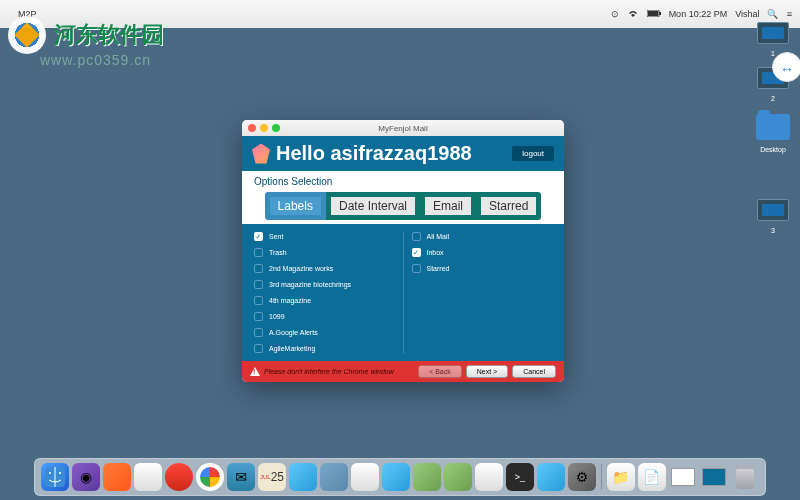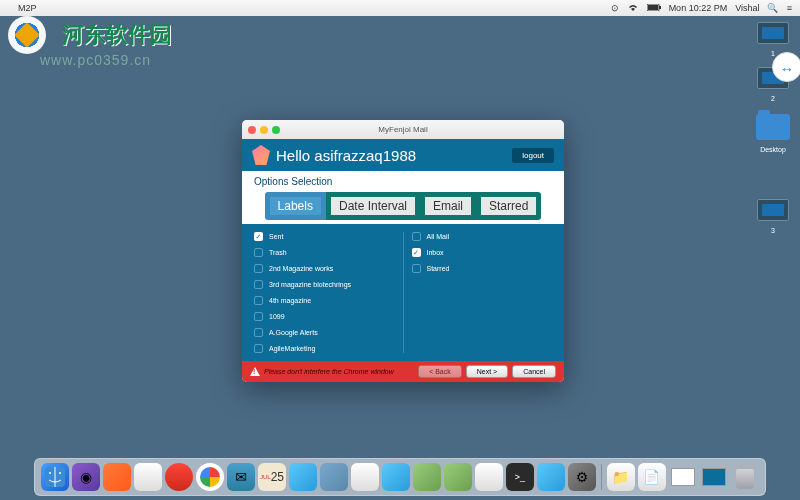--- a/index.html
+++ b/index.html
@@ -1,25 +1,25 @@
 <!DOCTYPE html>
 <html><head>
   <meta charset="utf-8">
   <style>
     * { margin: 0; padding: 0; box-sizing: border-box; font-family: -apple-system, "Helvetica Neue", Arial, sans-serif; }
     body { width: 800px; height: 500px; overflow: hidden; background: #4a6a84; position: relative; }
     
     
-    .menubar { position: absolute; top: 0; left: 0; right: 0; height: 16px; background: linear-gradient(#f8f8f8, #e8e8e8); display: flex; align-items: center; padding: 0 8px; font-size: 9px; color: #333; justify-content: space-between; }
+    .menubar { position: absolute; top: 0; left: 0; right: 0; height: 28px; background: linear-gradient(#f8f8f8, #e8e8e8); display: flex; align-items: center; padding: 0 8px; font-size: 9px; color: #333; justify-content: space-between; }
     .menubar-left { display: flex; gap: 10px; align-items: center; }
     .menubar-left span:first-child { font-weight: bold; }
     .menubar-right { display: flex; gap: 8px; align-items: center; }
     
     
-    .watermark { position: absolute; top: 16px; left: 8px; display: flex; align-items: center; gap: 16px; opacity: 0.95; }
+    .watermark { position: absolute; top: 16px; left: 8px; display: flex; align-items: center; gap: 8px; opacity: 0.95; }
     .watermark-logo { width: 38px; height: 38px; border-radius: 50%; background: radial-gradient(circle, #fff 30%, #2a7fd4 31%, #2a7fd4 45%, #fff 46%); position: relative; display: flex; align-items: center; justify-content: center; }
     .watermark-logo::before { content: ""; width: 18px; height: 18px; background: #f7a800; border-radius: 2px; transform: rotate(45deg); }
     .watermark-text { color: #0f8a4a; font-size: 22px; font-weight: bold; text-shadow: 1px 1px 0 #fff; }
     .watermark-url { position: absolute; top: 52px; left: 40px; color: #7aa89e; font-size: 14px; letter-spacing: 1px; }
     
     
     .desktop-items { position: absolute; right: 10px; top: 22px; display: flex; flex-direction: column; gap: 6px; align-items: center; }
     .desk-thumb { width: 32px; height: 22px; background: #2e4d60; border: 1px solid #6a8ca0; border-radius: 2px; position: relative; }
     .desk-thumb::after { content: ""; position: absolute; inset: 4px; background: #1a6fb0; border-radius: 1px; }
     .desk-label { font-size: 7px; color: #fff; text-align: center; margin-bottom: 4px; }
@@ -33,21 +33,21 @@
     .traffic-lights { display: flex; gap: 4px; }
     .tl { width: 8px; height: 8px; border-radius: 50%; }
     .tl.red { background: #ff5f57; }
     .tl.yellow { background: #ffbd2e; }
     .tl.green { background: #28ca42; }
     .title-text { position: absolute; left: 0; right: 0; text-align: center; font-size: 8px; color: #555; }
     
     .app-header { background: #0c6d99; color: #fff; padding: 6px 10px; display: flex; align-items: center; justify-content: space-between; }
     .app-header-left { display: flex; align-items: center; gap: 6px; }
     .app-logo { width: 18px; height: 20px; background: linear-gradient(135deg, #f7a, #fa5); border-radius: 2px; clip-path: polygon(50% 0, 100% 30%, 80% 100%, 20% 100%, 0 30%); }
-    .greeting { font-size: 15px; font-weight: 400; }
+    .greeting { font-size: 20px; font-weight: 700; }
     .logout-btn { background: #034a6a; color: #fff; border: none; padding: 3px 10px; font-size: 8px; border-radius: 2px; cursor: pointer; }
     
     .section-header { background: #fff; padding: 5px 12px; font-size: 10px; color: #034a6a; font-weight: 500; }
     
     .tabs-row { background: #fff; display: flex; justify-content: center; gap: 0; padding-bottom: 4px; }
     .tab { font-size: 12px; padding: 2px 8px; background: #e8e8e8; border: 5px solid #0f766e; color: #333; cursor: pointer; }
     .tab.active { background: #4a9ccc; color: #fff; border-color: #3a8cbc; }
     .tab:first-child { border-radius: 3px 0 0 3px; }
     .tab:last-child { border-radius: 0 3px 3px 0; }
     

